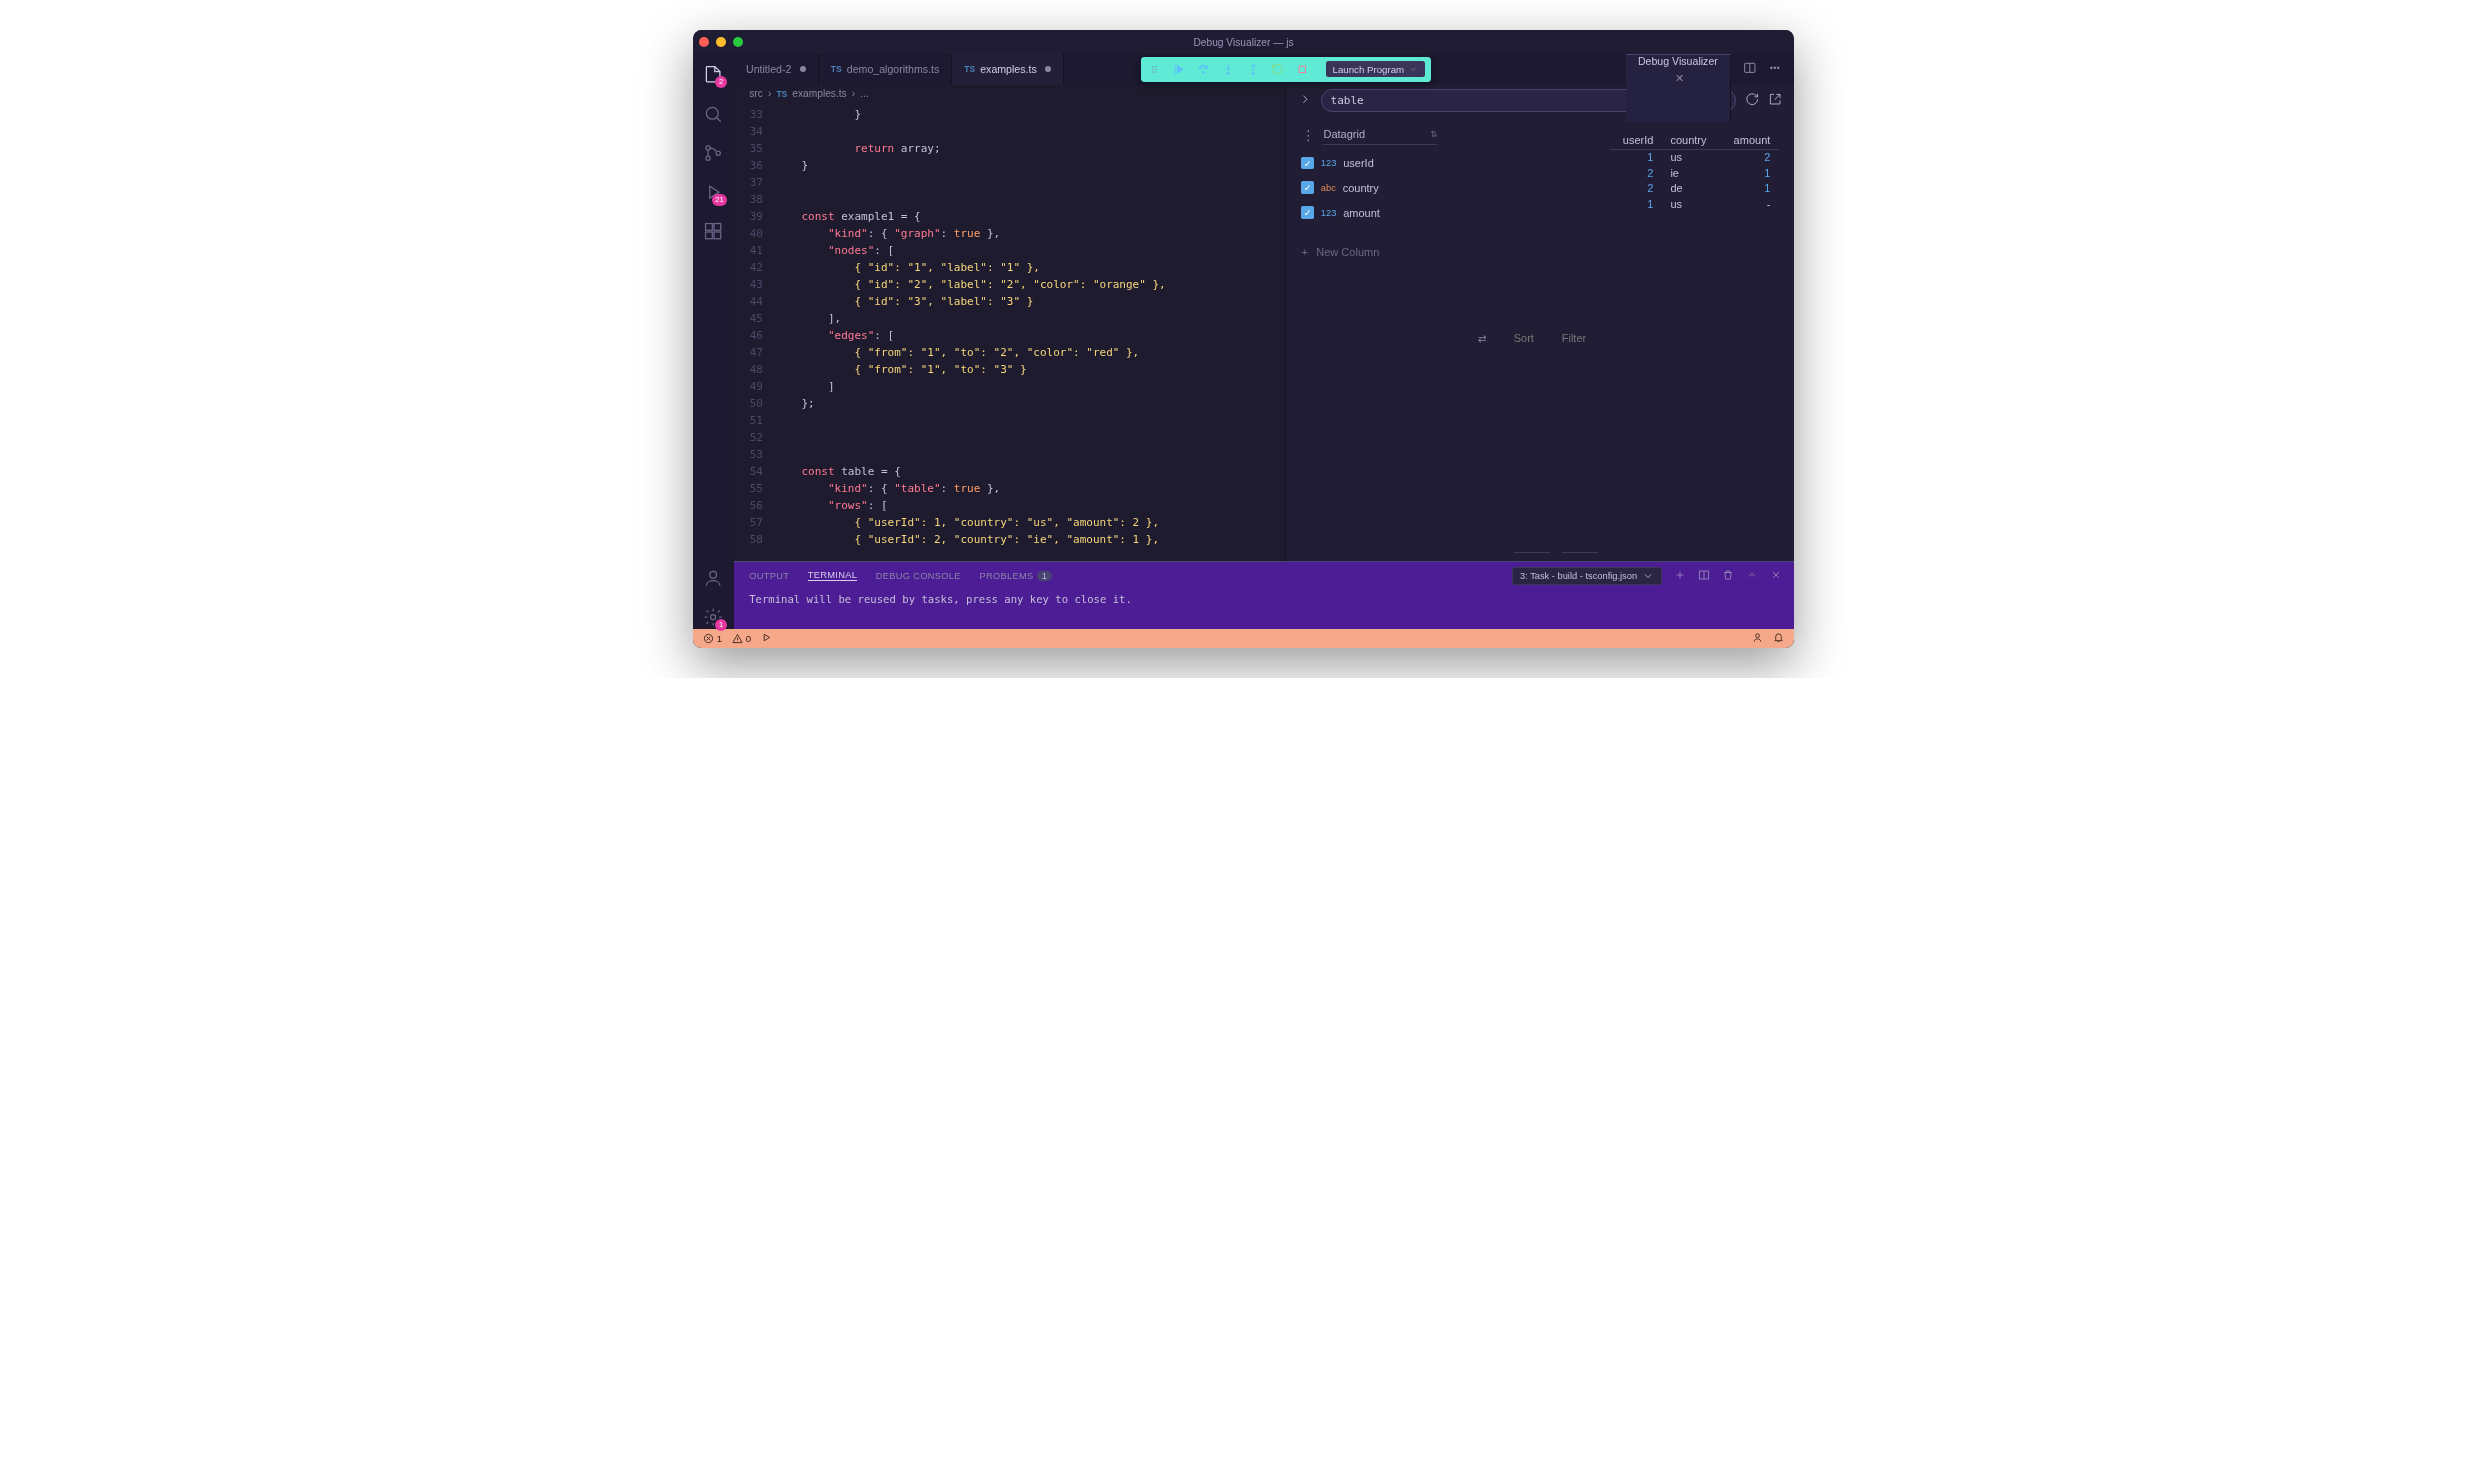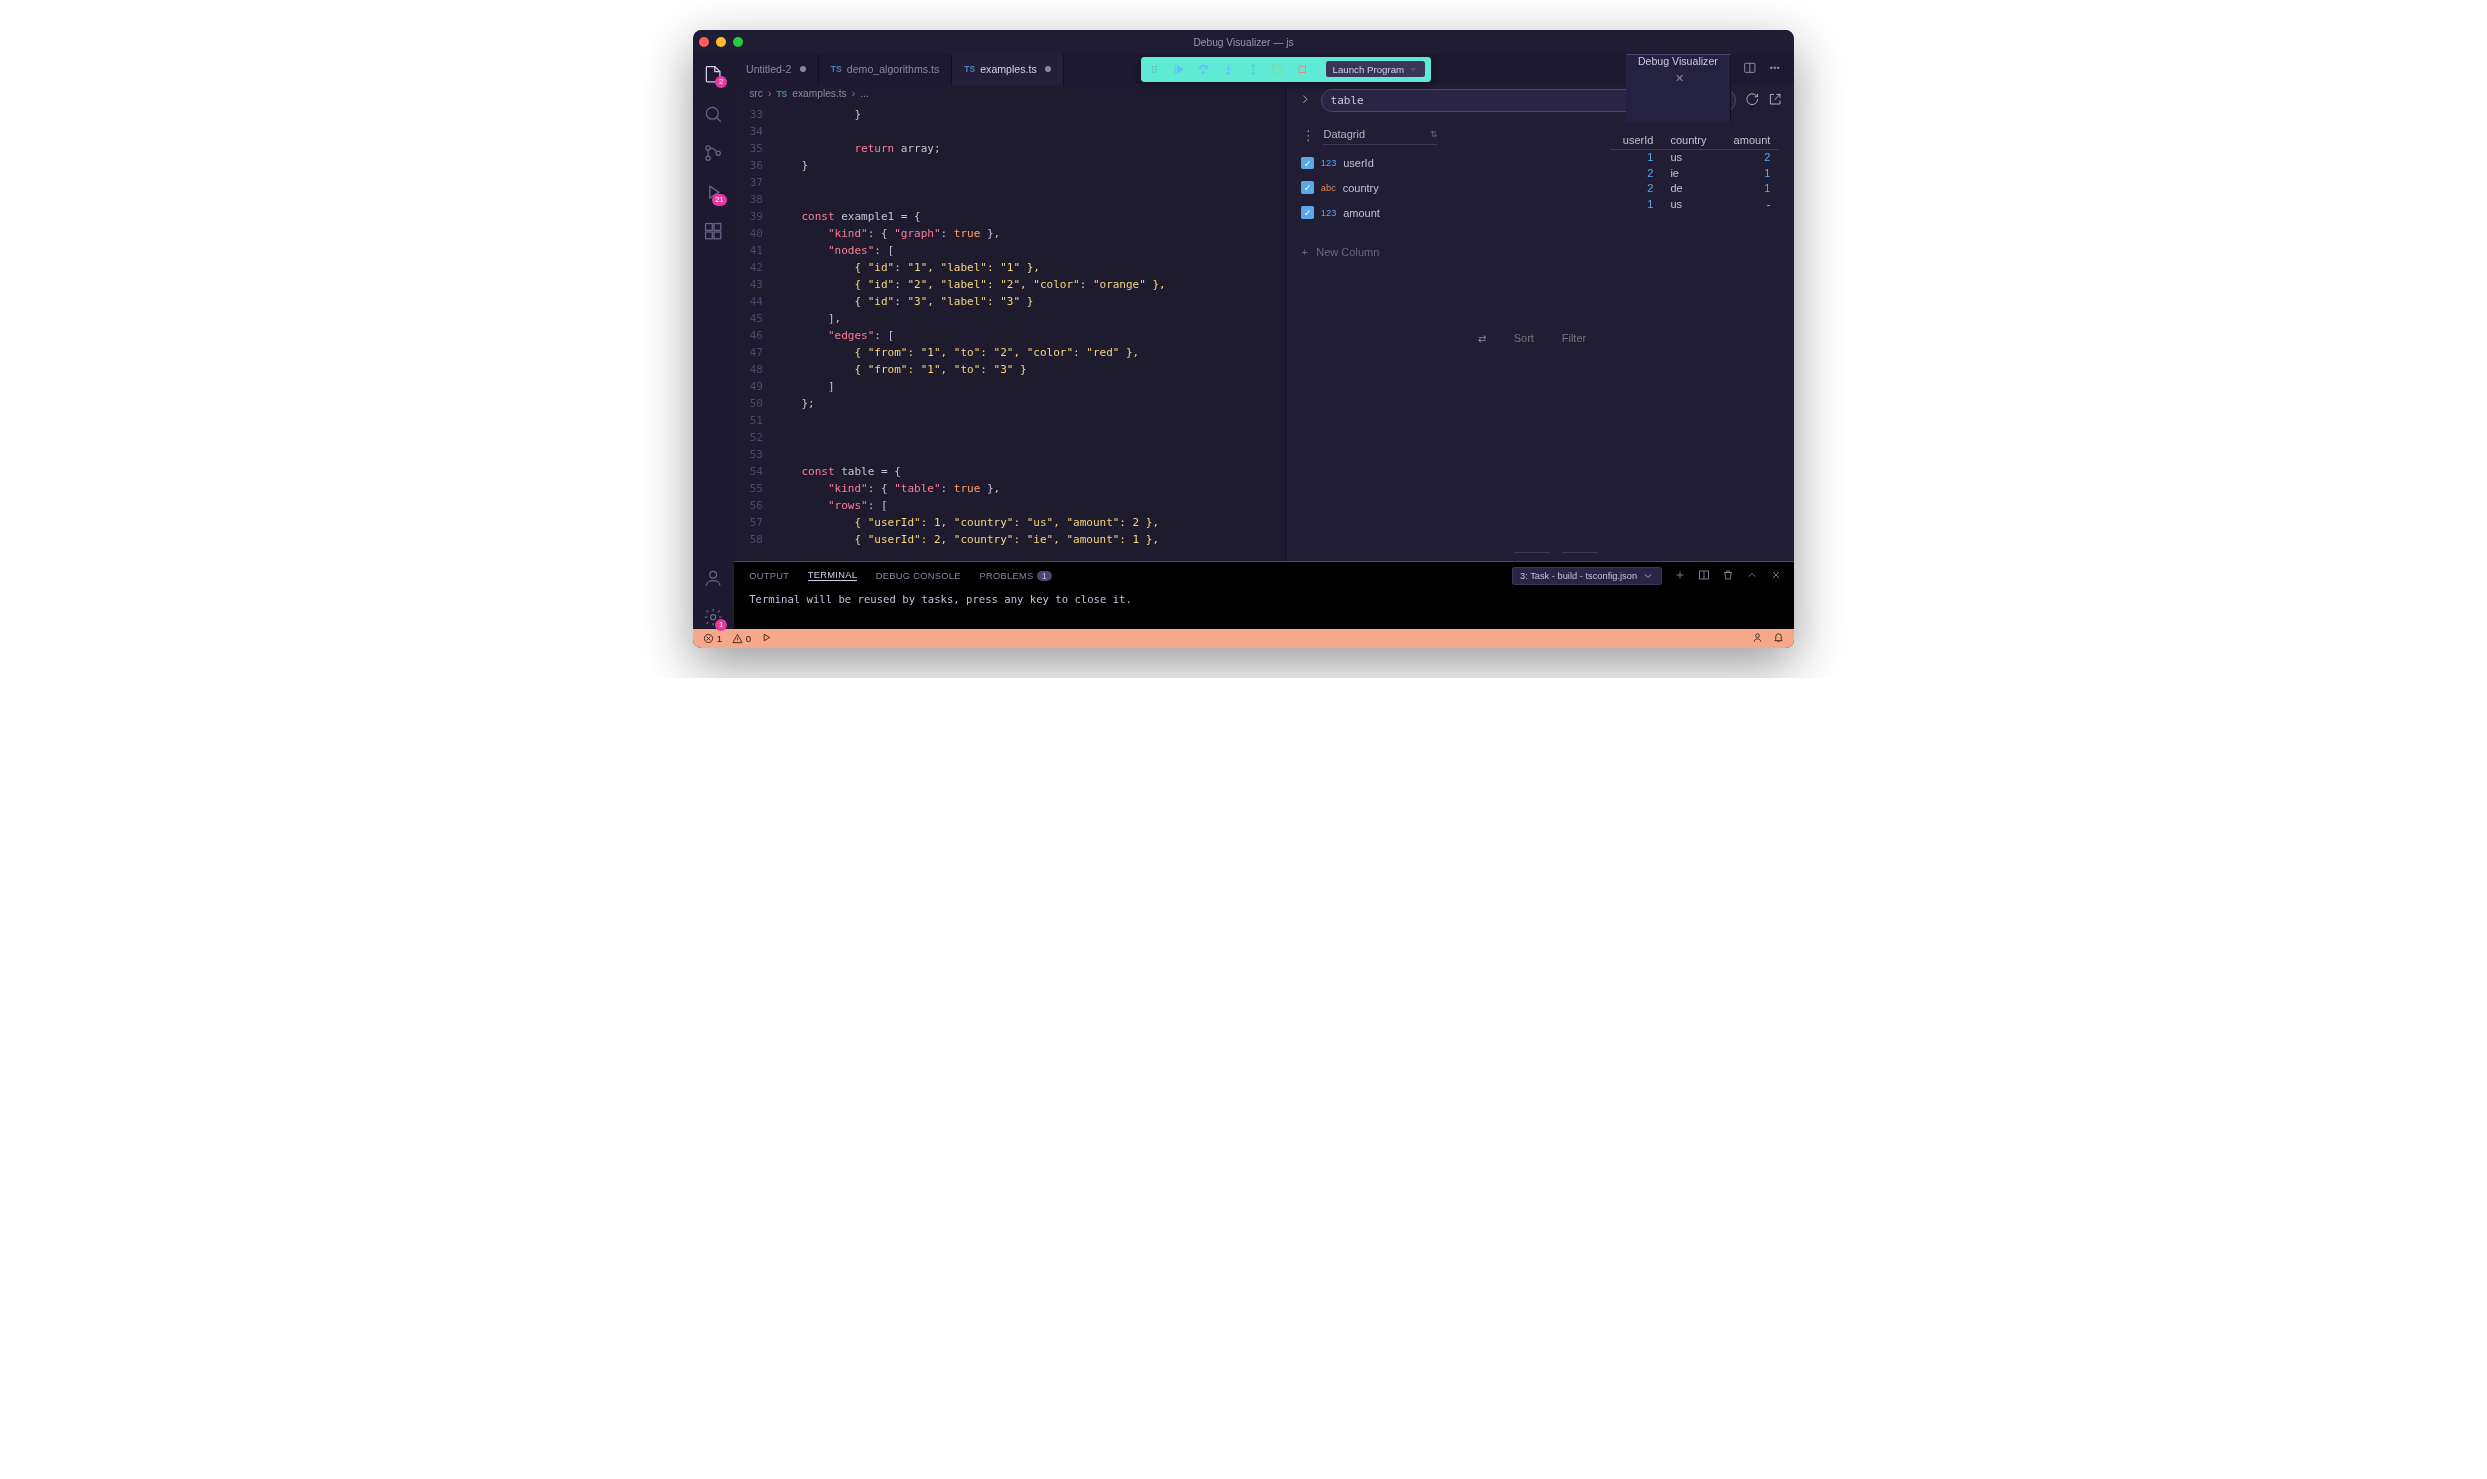--- a/index.html
+++ b/index.html
@@ -57,21 +57,21 @@
 .visrow{display:flex;gap:15.2px;align-items:center}
 .visrow .visinput2{flex:1}
 .swapicon{color:#8b85a3;font-size:10.2px}
 .dgrid{font-size:11px;color:#c5bfd9;margin-top:6.8px}
 .dgrid table{border-collapse:collapse;width:169px}
 .dgrid th{text-align:right;padding:2.5px 8.5px;color:#c5bfd9;font-weight:400;border-bottom:0.8px solid #3d3856}
 .dgrid th:nth-child(2){text-align:left}
 .dgrid td{text-align:right;padding:1.7px 8.5px}
 .dgrid td:nth-child(2){text-align:left;color:#c5bfd9}
 .dgrid td.n{color:#5aa7e8}
-.panel{height:68px;background:#000000;border-top:0.8px solid #4a4470;display:flex;flex-direction:column}
+.panel{height:68px;background:#4c1d95;border-top:0.8px solid #4a4470;display:flex;flex-direction:column}
 .ptabs{height:27px;display:flex;align-items:center;padding:0 15.2px;gap:18.6px;font-size:9.3px;color:#8b85a3;position:relative}
 .ptab{cursor:pointer;letter-spacing:0.3px}
 .ptab.active{color:#d4cfe8;border-bottom:0.8px solid #d4cfe8;padding-bottom:0}
 .pbadge{background:#4a4470;color:#c5bfd9;border-radius:6.8px;padding:0 5.1px;font-size:8.5px;margin-left:3.4px}
 .pright{position:absolute;right:12px;display:flex;align-items:center;gap:12px;color:#9a93b8}
 .pright svg{width:12px;height:12px;stroke:currentColor;fill:none;stroke-width:1.6}
 .pselect{background:#2a2545;border:0.8px solid #3d3856;border-radius:2.5px;font-size:9.3px;color:#c5bfd9;padding:1.7px 6.8px;display:flex;align-items:center;gap:5.1px}
 .pout{flex:1;padding:3.4px 15.2px;font-family:Menlo,monospace;font-size:10.6px;color:#c5bfd9}
 .statusbar{height:18.6px;background:#f5a88a;display:flex;align-items:center;padding:0 10.2px;font-size:9.7px;color:#2e1a12;gap:10.2px}
 .statusbar svg{width:11px;height:11px;stroke:currentColor;fill:none;stroke-width:1.8}

